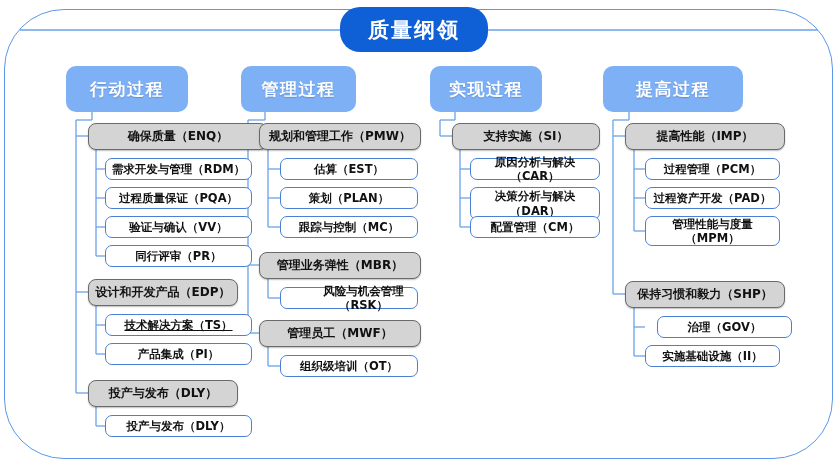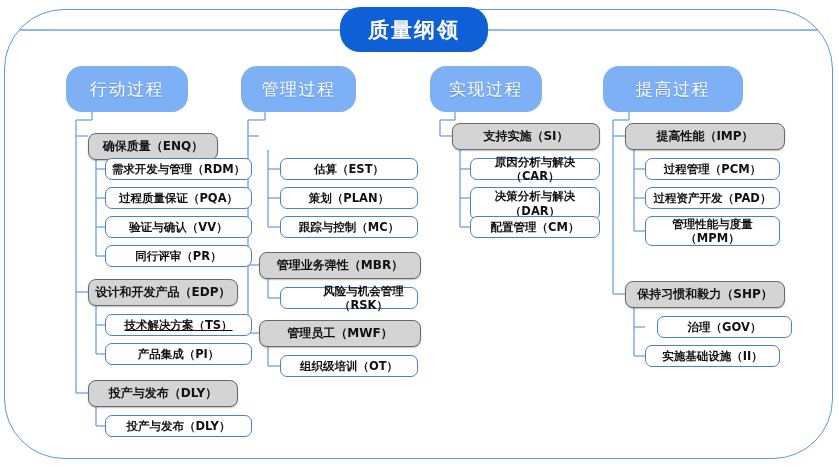--- a/index.html
+++ b/index.html
@@ -36,24 +36,24 @@
     letter-spacing:2px;
     display:flex;align-items:center;justify-content:center;
     box-sizing:border-box;
   }
 
   
   .col-head{
     position:absolute;
     height:46px;
     background:#7eb0f5;
-    border-radius:16px;
+    border-radius:10px;
     color:#ffffff;
     font-size:17px;
-    font-weight:normal;
+    font-weight:bold;
     letter-spacing:1.5px;
     display:flex;align-items:center;justify-content:center;
     box-sizing:border-box;
     text-shadow:0 1px 1px rgba(40,80,150,.35);
   }
 
   
   .l2{
     position:absolute;
     background:#d4d4d4;
@@ -148,33 +148,34 @@
       <line x1="20" y1="30" x2="20" y2="30" stroke="#6aa2e8" stroke-width="1.3"></line>
     </svg>
 
   <div class="title-box">质量纲领</div>
 
   <div class="col-head" style="left:66px;top:66px;width:122px;">行动过程</div>
   <div class="col-head" style="left:241px;top:66px;width:115px;">管理过程</div>
   <div class="col-head" style="left:430px;top:66px;width:112px;">实现过程</div>
   <div class="col-head" style="left:603px;top:66px;width:140px;">提高过程</div>
 
-  <div class="l2" style="left:88px;top:123px;width:130px;height:27px;margin-top:10px;">确保质量（ENQ）</div>
+  <div class="l2" style="left:88px;top:123px;width:180px;height:27px;">确保质量（ENQ）</div>
   <div class="l3" style="left:105px;top:158px;width:147px;height:22px;">需求开发与管理（RDM）</div>
   <div class="l3" style="left:105px;top:187px;width:147px;height:22px;">过程质量保证（PQA）</div>
   <div class="l3" style="left:105px;top:216px;width:147px;height:22px;">验证与确认（VV）</div>
   <div class="l3" style="left:105px;top:245px;width:147px;height:22px;">同行评审（PR）</div>
 
   <div class="l2" style="left:88px;top:279px;width:150px;height:27px;">设计和开发产品（EDP）</div>
   <div class="l3" style="left:105px;top:314px;width:147px;height:22px;text-decoration:underline;">技术解决方案（TS）</div>
   <div class="l3" style="left:105px;top:343px;width:147px;height:22px;">产品集成（PI）</div>
 
   <div class="l2" style="left:88px;top:380px;width:150px;height:27px;">投产与发布（DLY）</div>
   <div class="l3" style="left:105px;top:415px;width:147px;height:22px;">投产与发布（DLY）</div>
 
+  <div class="l2" style="left:259px;top:123px;width:162px;height:27px;">规划和管理工作（PMW）</div>
   <div class="l3" style="left:280px;top:158px;width:138px;height:22px;">估算（EST）</div>
   <div class="l3" style="left:280px;top:187px;width:138px;height:22px;">策划（PLAN）</div>
   <div class="l3" style="left:280px;top:216px;width:138px;height:22px;">跟踪与控制（MC）</div>
 
   <div class="l2" style="left:259px;top:252px;width:162px;height:27px;">管理业务弹性（MBR）</div>
   <div class="l3" style="left:280px;top:287px;width:138px;height:22px;padding-left:32px;">风险与机会管理（RSK）</div>
 
   <div class="l2" style="left:259px;top:320px;width:162px;height:27px;">管理员工（MWF）</div>
   <div class="l3" style="left:280px;top:355px;width:138px;height:22px;">组织级培训（OT）</div>
 

